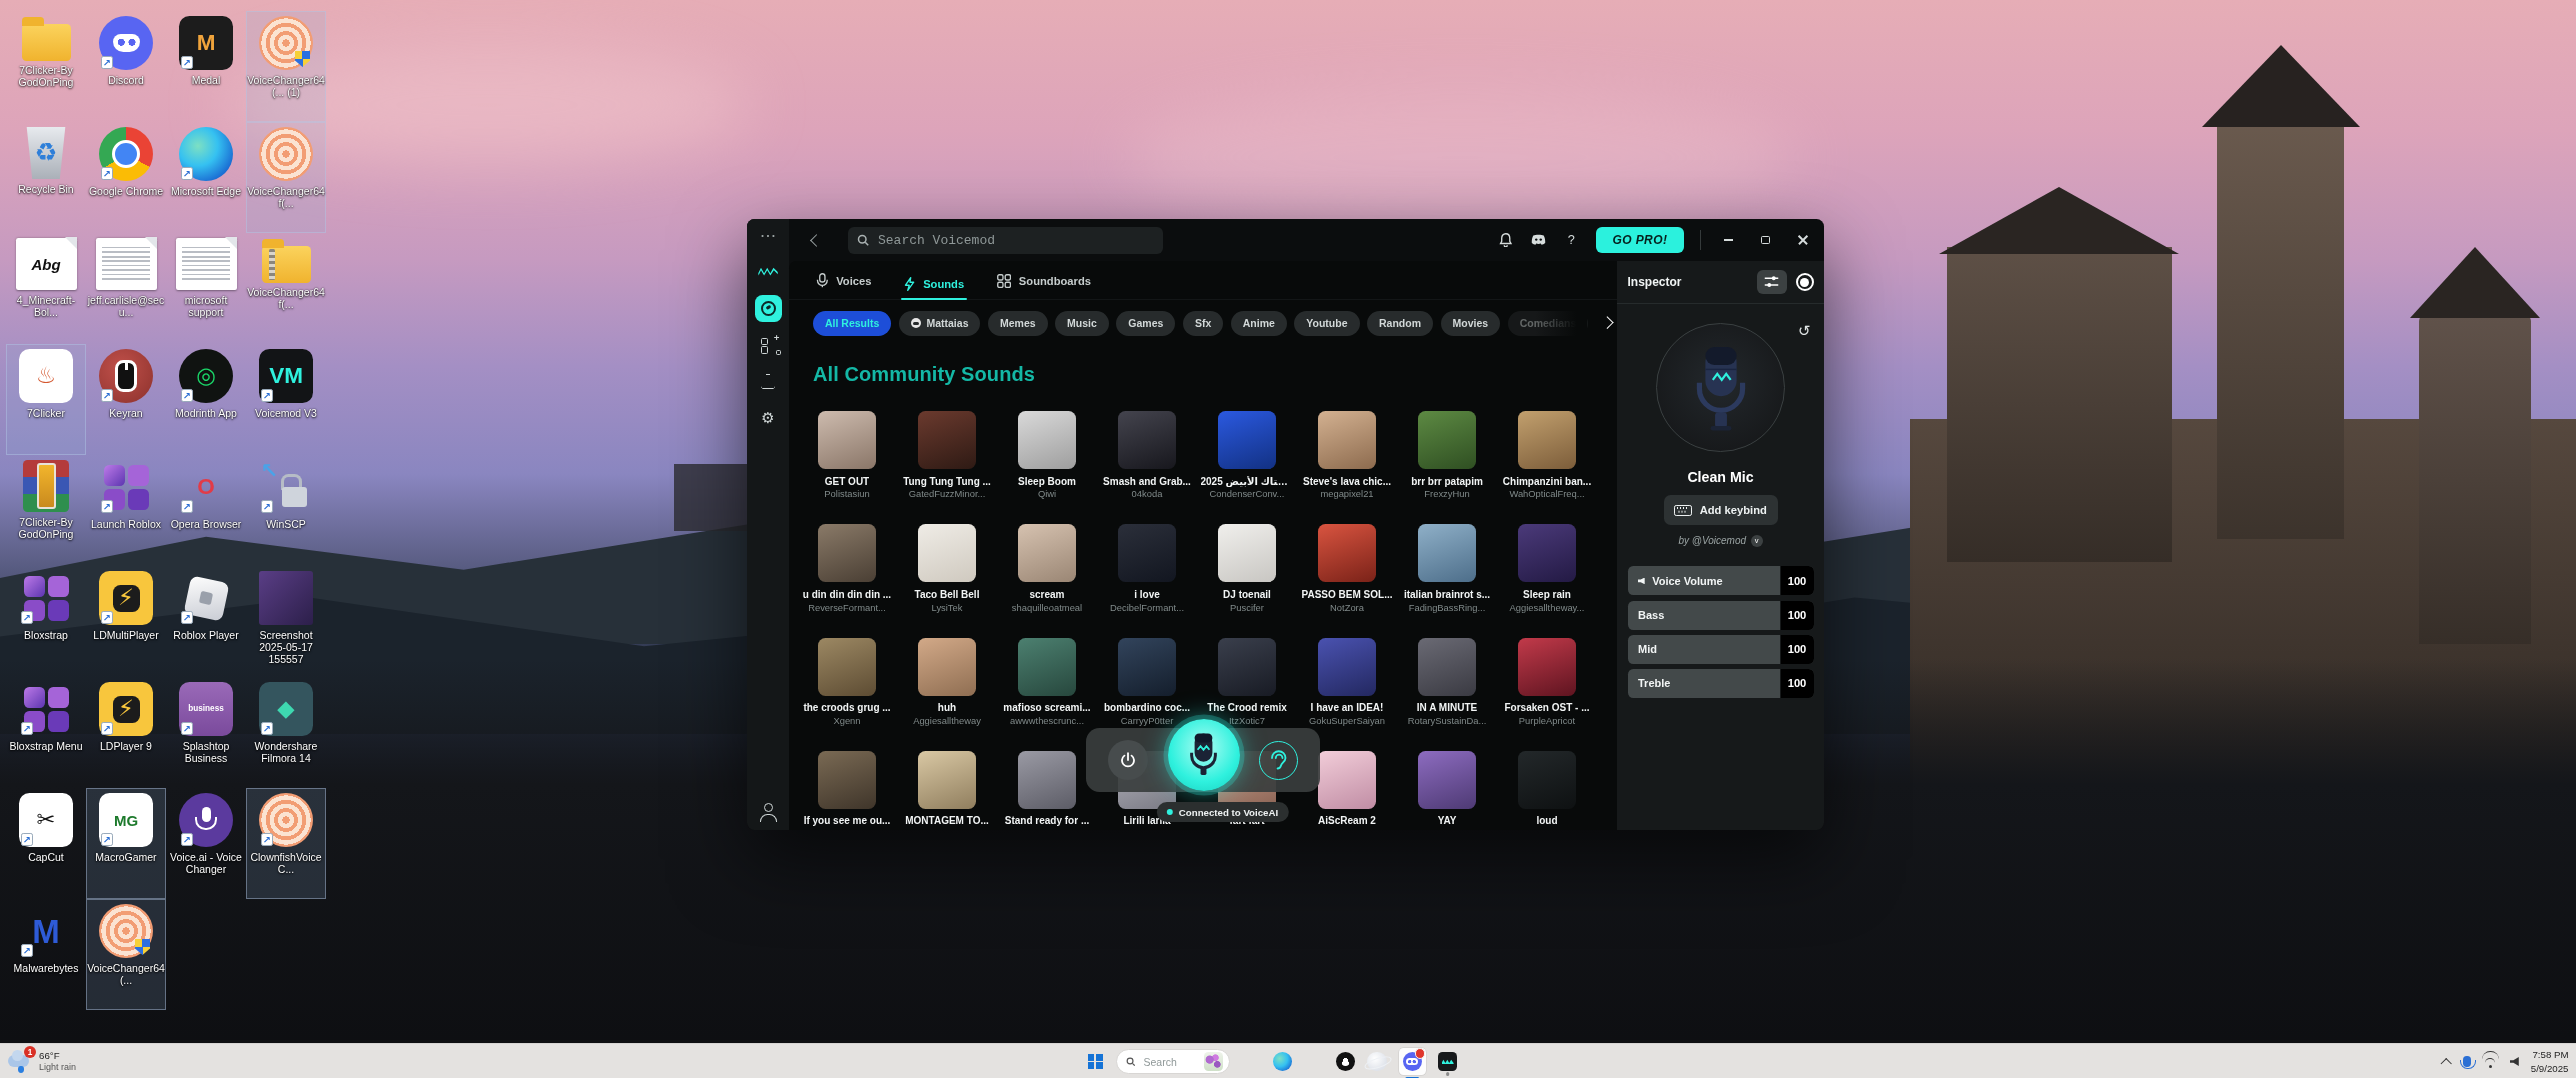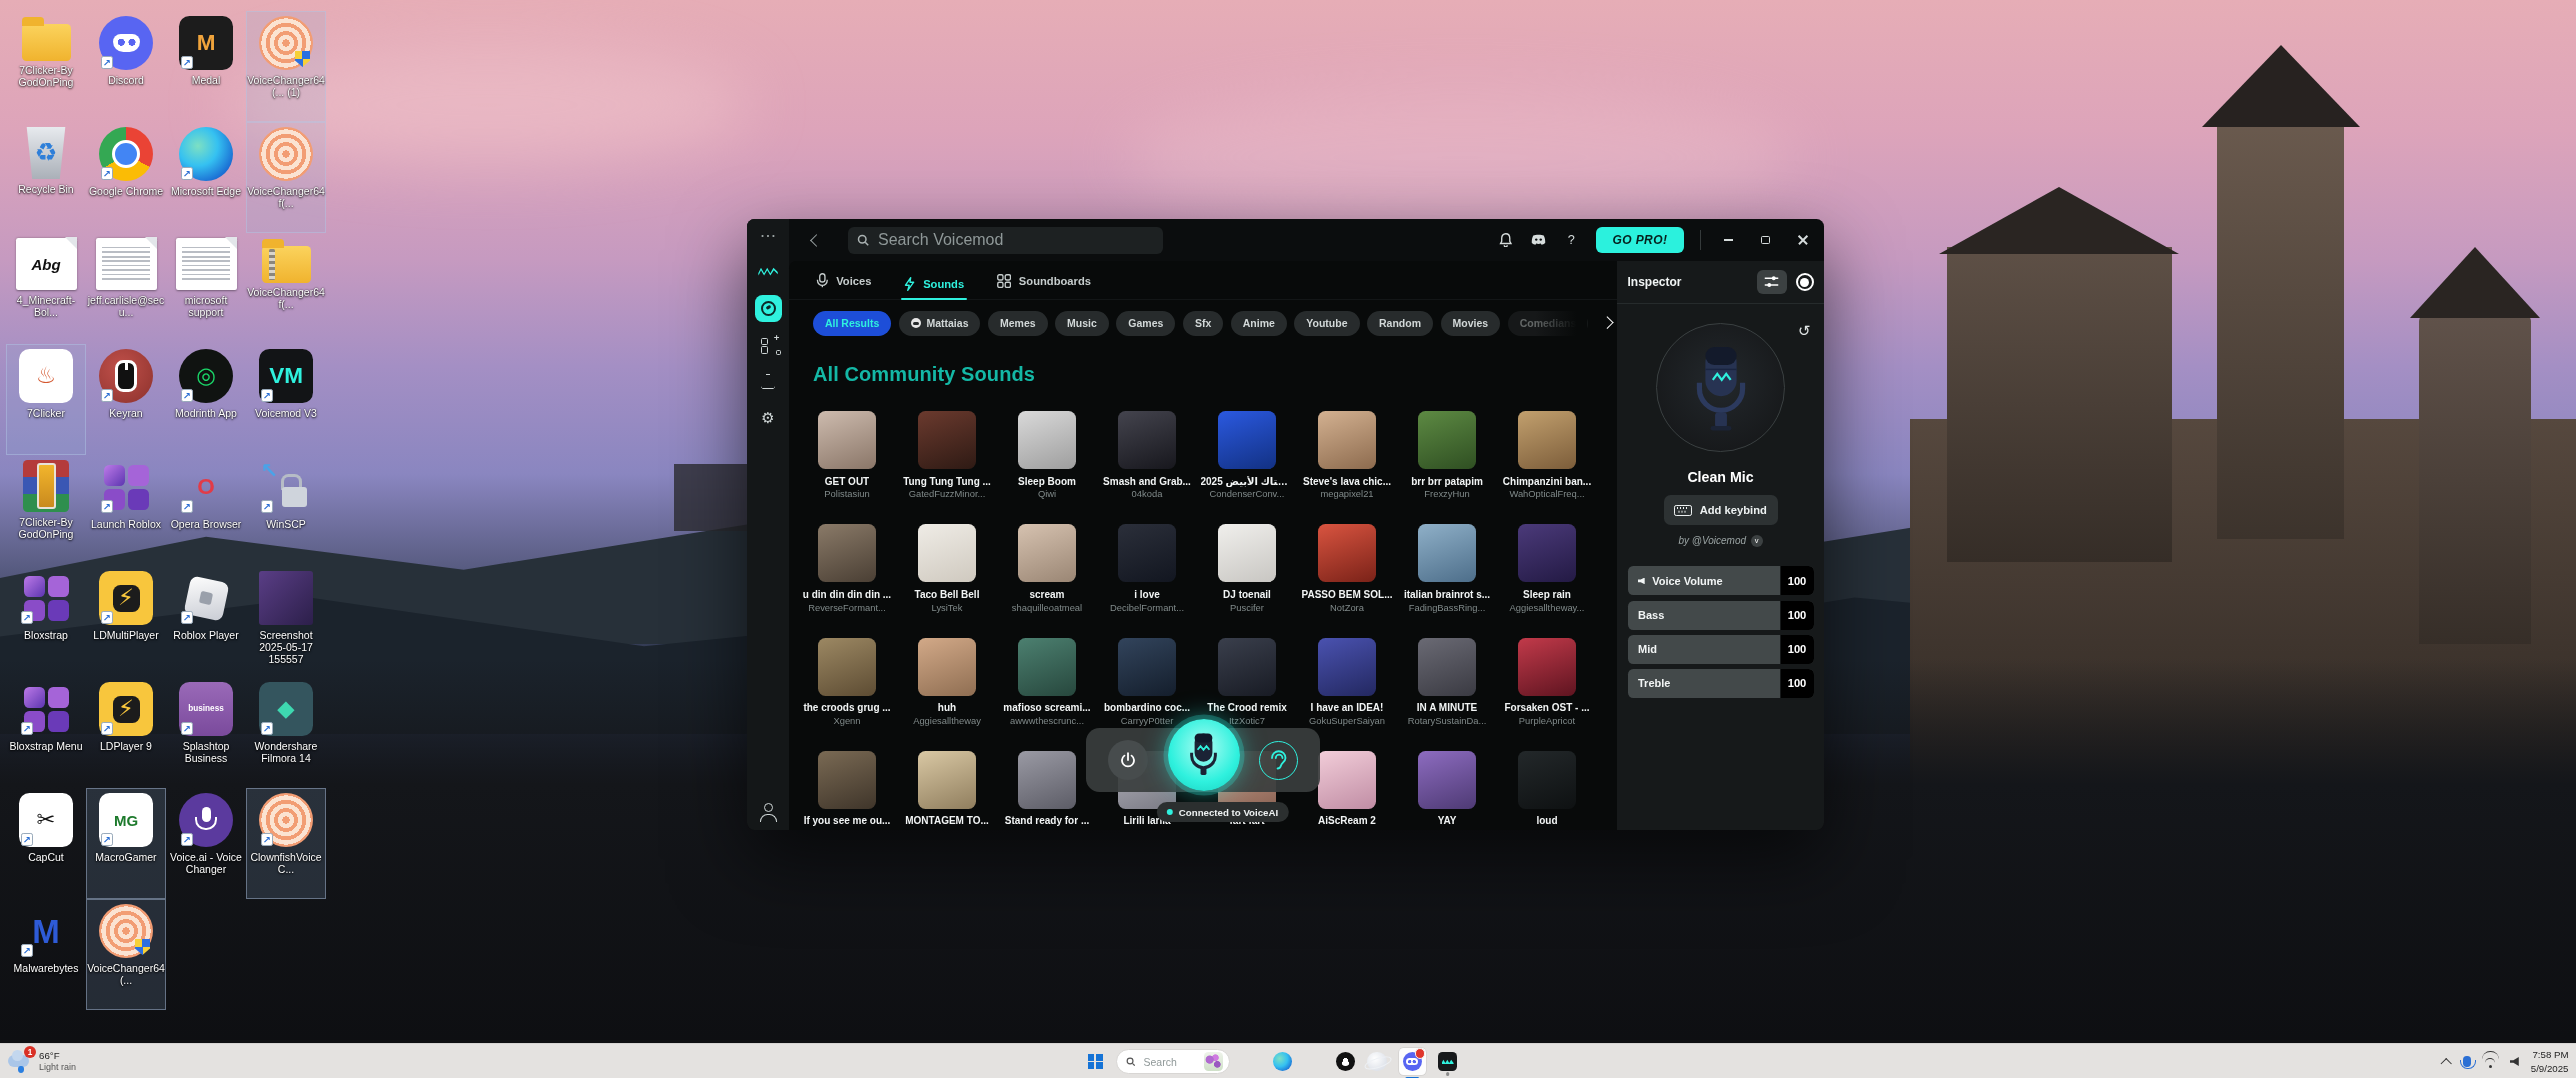--- a/index.html
+++ b/index.html
@@ -164,21 +164,21 @@
   .sbi.voicelab i{width:13.5px;height:15px;background:transparent;border:1.5px solid #cfd6d6;display:block;
     clip-path:polygon(35% 0,65% 0,65% 35%,100% 90%,88% 100%,12% 100%,0 90%,35% 35%);background:#141718;}
   .sbi.account{position:absolute;bottom:9px;margin-bottom:0;}
   .sbi.account i{display:block;width:9px;height:9px;border:1.5px solid #cfd6d6;border-radius:50%;position:relative;}
   .sbi.account i::after{content:"";position:absolute;left:-4.5px;top:9.7px;width:15px;height:7.5px;border:1.5px solid #cfd6d6;
     border-bottom:none;border-radius:7.5px 7.5px 0 0;}
   
   .vm-header{position:absolute;left:42px;right:0;top:0;height:42px;display:flex;align-items:center;padding:0 10.5px 0 22.5px;}
   .back{width:9px;height:9px;border-left:1.5px solid #9aa2a2;border-bottom:1.5px solid #9aa2a2;transform:rotate(45deg);margin-right:27px;}
   .vm-search{width:315px;height:27px;background:#1d2122;border-radius:6px;display:flex;align-items:center;padding:0 9px;gap:7.5px;}
-  .vm-search input{background:transparent;border:none;outline:none;color:#cfd6d6;font-size:16px;width:255px;}
+  .vm-search input{background:transparent;border:none;outline:none;color:#cfd6d6;font-size:13px;width:255px;font-family:Liberation Mono, monospace;}
   .vm-search input::placeholder,.tb-search input::placeholder{color:#8f9898;opacity:1;}
   .hdr-right{margin-left:auto;display:flex;align-items:center;gap:16.5px;}
   .hicon{color:#d6dcdc;font-size:12.7px;display:flex;align-items:center;justify-content:center;width:16.5px;height:16.5px;}
   .gopro{background:#2bf1dd;color:#06201d;font-weight:bold;font-style:italic;font-size:12px;letter-spacing:0.4px;
     padding:6px 16.5px;border-radius:6px;border:none;}
   .hdr-div{width:0.7px;height:19.5px;background:#353a3b;}
   .winbtn{width:21px;height:21px;display:flex;align-items:center;justify-content:center;position:relative;}
   .mini{width:9px;height:1.5px;background:#d6dcdc;}
   .maxi{width:8.2px;height:8.2px;border:1.5px solid #d6dcdc;border-radius:1.5px;}
   .closex{position:relative;width:10.5px;height:10.5px;}

